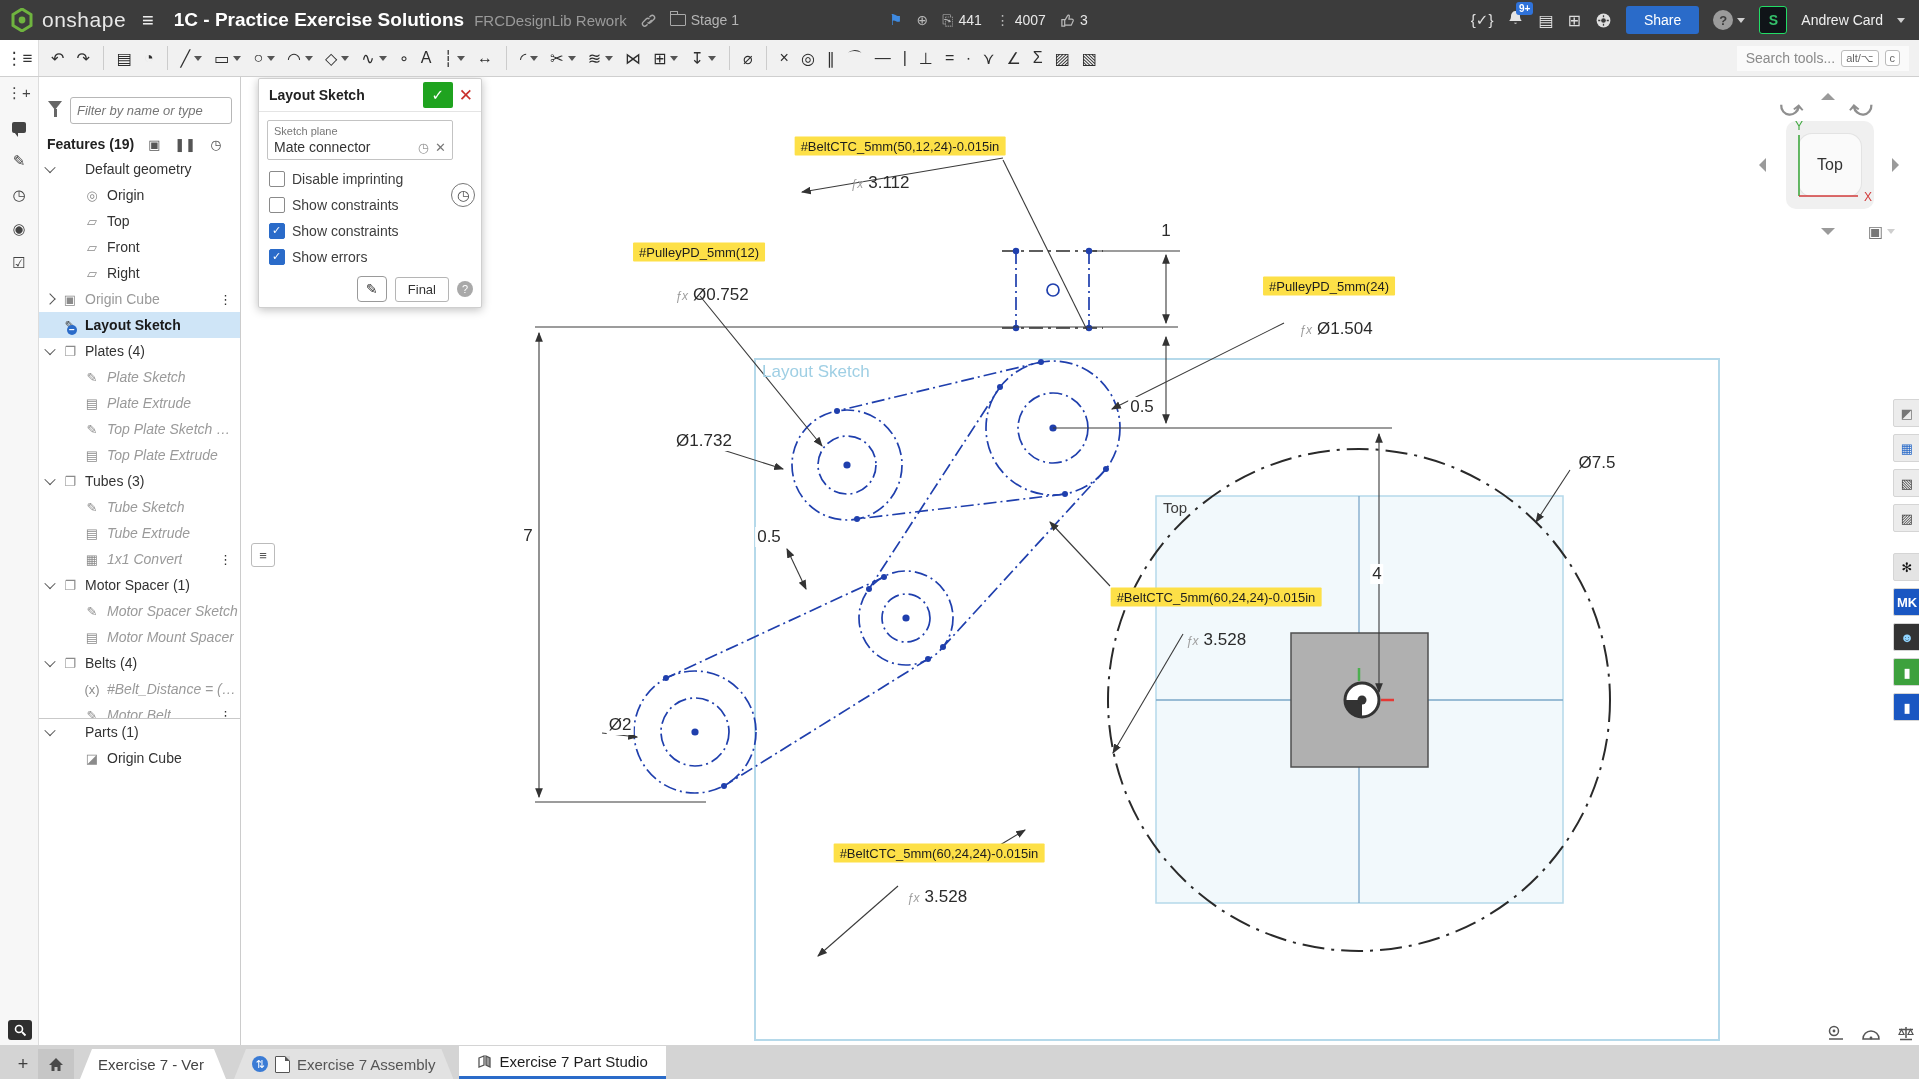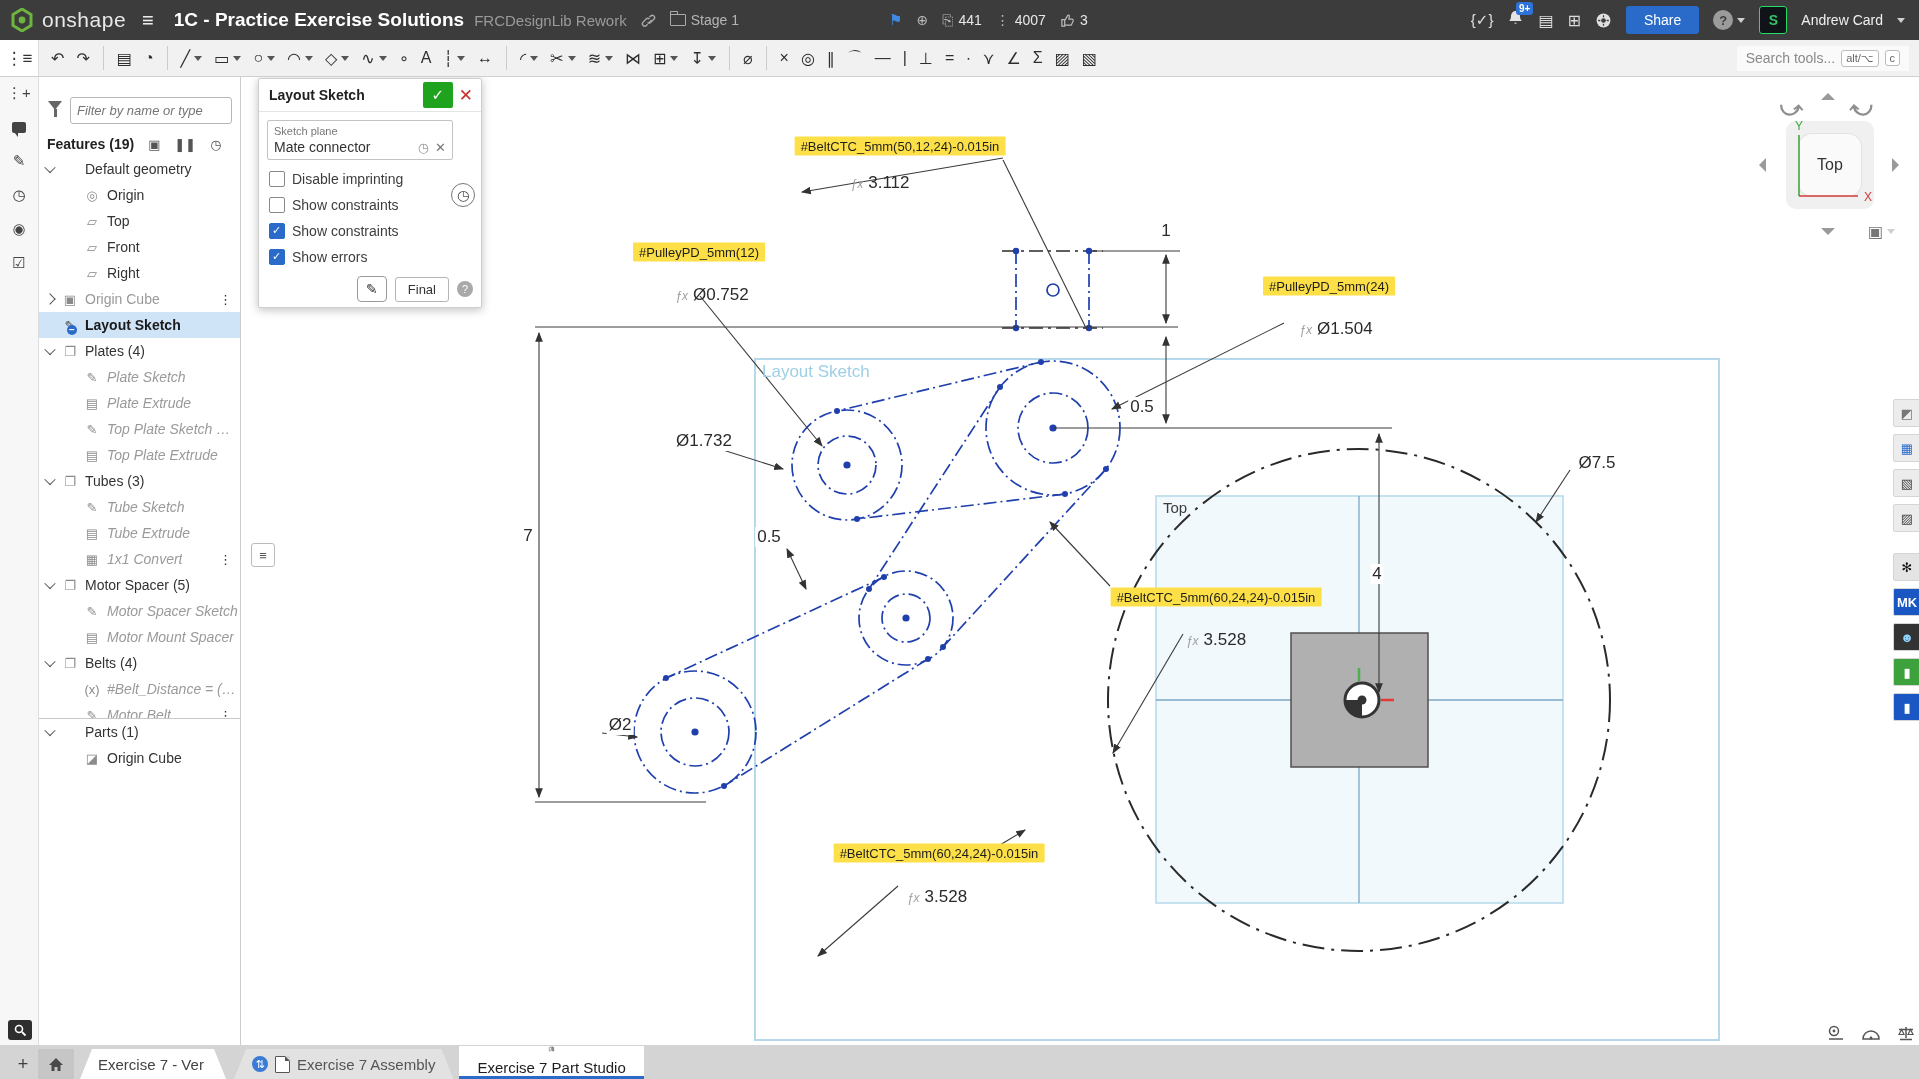--- a/index.html
+++ b/index.html
@@ -625,21 +625,21 @@
           <div class="trow d2 mut ital dots">
             <span class="chev"></span>
             <span class="ticon">▦</span>
             <span class="tlabel">1x1 Convert</span>
             <span class="rdots">⋮</span>
           </div>
 
           <div class="trow co">
             <span class="chev"></span>
             <span class="ticon">❐</span>
-            <span class="tlabel">Motor Spacer (5)</span>
+            <span class="tlabel">Motor Spacer (1)</span>
 
           </div>
 
           <div class="trow d2 mut ital">
             <span class="chev"></span>
             <span class="ticon">✎</span>
             <span class="tlabel">Motor Spacer Sketch</span>
 
           </div>
 
@@ -825,21 +825,21 @@
         </svg>
     </div>
     <div class="ftab white" style="margin-left:6px;width:110px;">
       <span>Exercise 7 - Ver</span>
     </div>
     <div class="ftab gray" style="margin-left:8px;">
       <span class="asm-badge">⇅</span>
       <span class="doc-ic"></span>
       <span>Exercise 7 Assembly</span>
     </div>
-    <div class="ftab active" style="margin-left:6px;flex-direction:column;">
+    <div class="ftab active" style="margin-left:6px;">
       <svg width="15" height="15" viewBox="0 0 15 15">
           <path d="M2 4 L7 2 V11 L2 13 z" fill="none" stroke="#555" stroke-width="1.3"></path>
           <path d="M9 2 L13 4 V13 L9 11 z" fill="#9a9a9a" stroke="#555" stroke-width="1.3"></path>
         </svg>
       <span>Exercise 7 Part Studio</span>
     </div>
   </div>
 
 </div>
 

